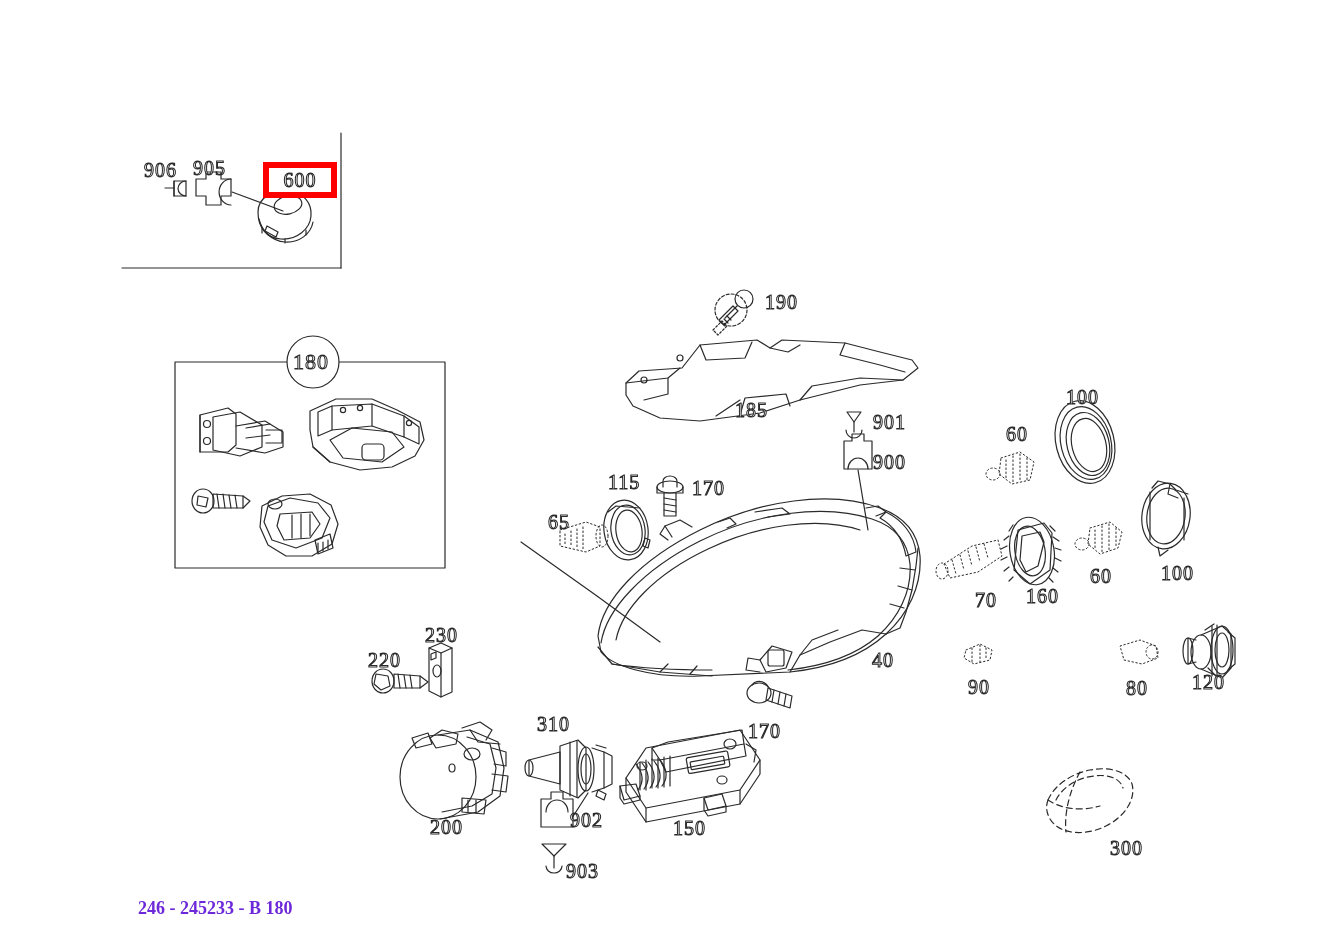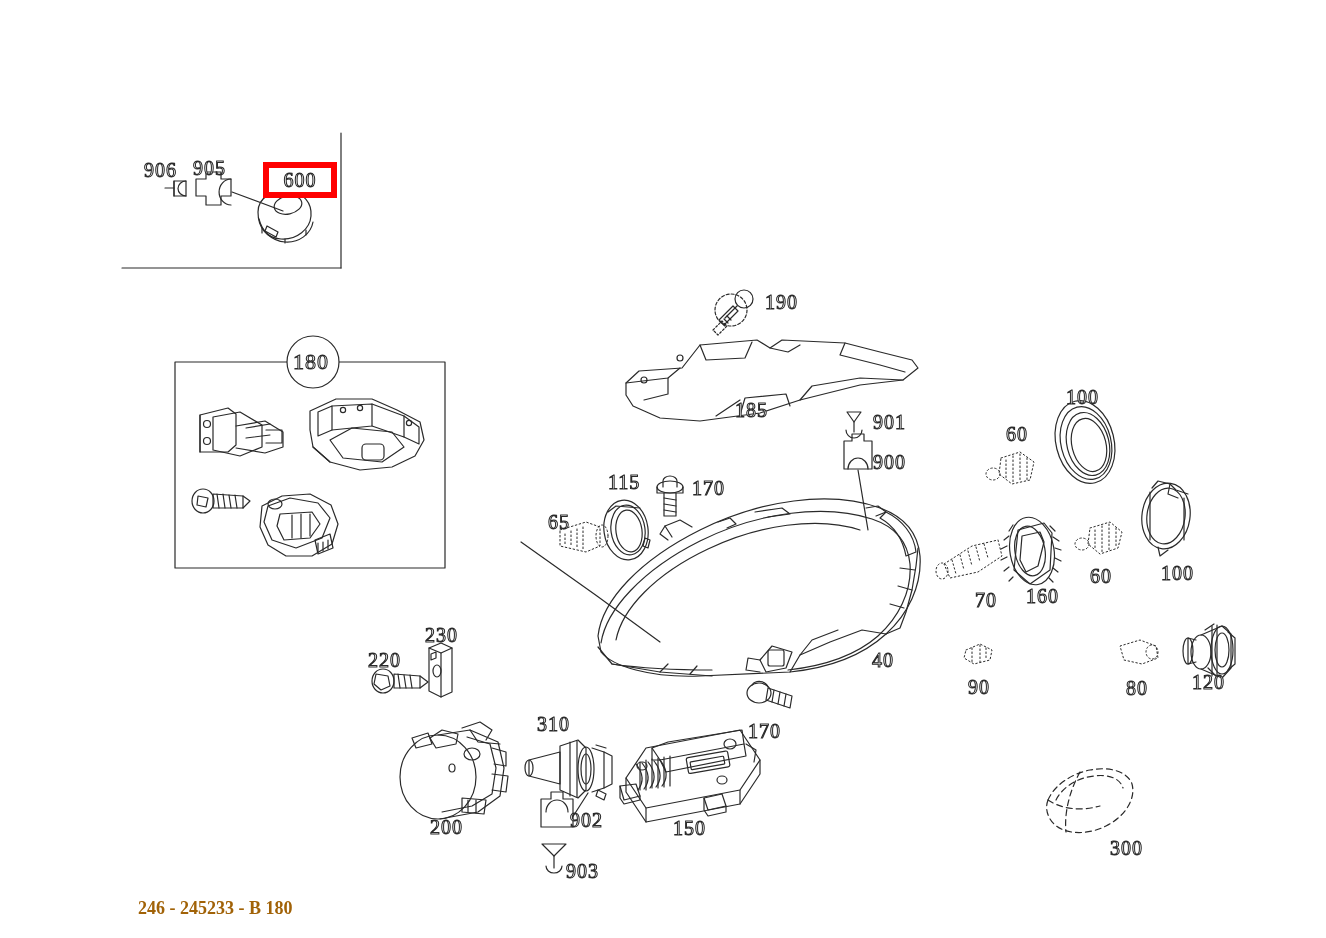--- a/index.html
+++ b/index.html
@@ -11,21 +11,21 @@
   #sheet{position:absolute;inset:0;}
   #title{
     position:absolute;left:22px;top:8px;
     font-family:"Liberation Serif", serif;
     font-size:21px;font-weight:700;letter-spacing:.1px;
     white-space:nowrap;color:#000;
   }
   #footer{
     position:absolute;left:138px;top:898px;
     font-family:"Liberation Serif", serif;
-    font-size:18px;font-weight:700;white-space:nowrap;color:#a16207;
+    font-size:18px;font-weight:700;white-space:nowrap;color:#6d28d9;
   }
   
   .num{
     position:absolute;
     font-family:"Liberation Serif", serif;
     font-size:20px;line-height:1;
     color:#ffffff;
     -webkit-text-stroke:1px #2a2a2a;
     text-shadow:
        0 0 0 #2a2a2a;

